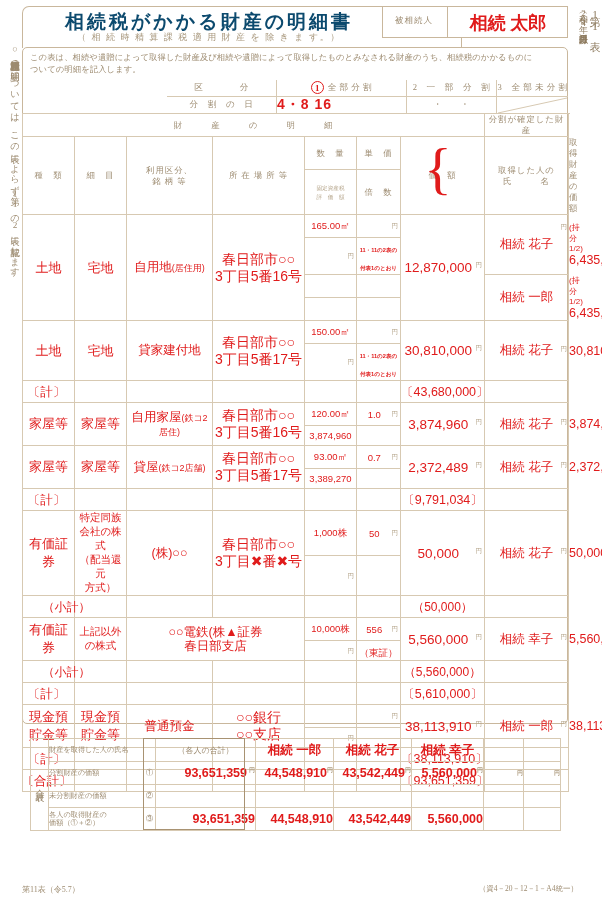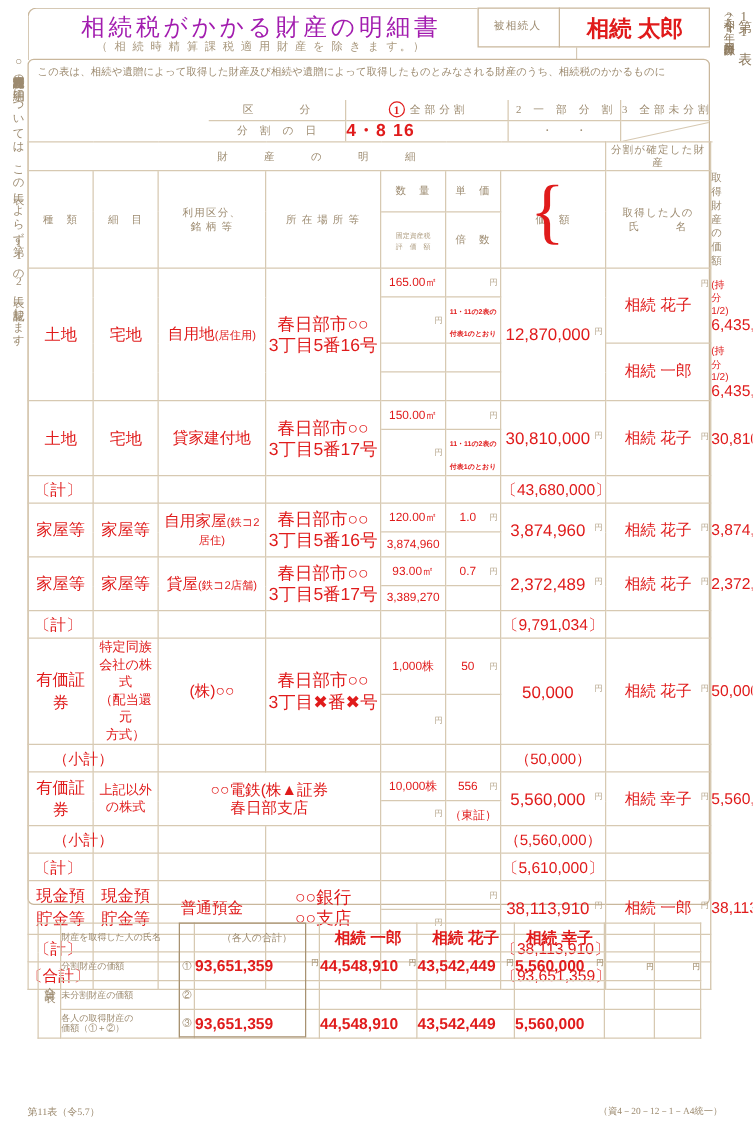--- a/index.html
+++ b/index.html
@@ -21,40 +21,40 @@
 
   
   .hdr-box{
     position:absolute; left:22px; top:6px; width:440px; height:42px;
     border:1.2px solid #c9b79c; border-bottom:none;
     border-radius:7px 7px 0 0;
     background:#fff;
   }
   .title{
     position:absolute; left:34px; top:9px; width:350px;
-    font-size:19px; letter-spacing:3px; color:#a21caf;
-    font-family:"Liberation Serif",serif; font-weight:normal;
+    font-size:19px; letter-spacing:3px; color:#0c4a6e;
+    font-family:"Liberation Serif",serif; font-weight:bold;
     text-align:center;
   }
   .subtitle{
     position:absolute; left:34px; top:31px; width:350px;
     font-size:9px; letter-spacing:1.6px; color:#a8977c; text-align:center;
   }
   .decedent-box{
     position:absolute; left:382px; top:6px; width:186px; height:32px;
     border:1.1px solid #c9b79c; background:#fff;
   }
   .decedent-label{
     position:absolute; left:384px; top:15px; width:60px;
     font-size:8.5px; letter-spacing:1px; text-align:center; color:#9d8b70;
   }
   .decedent-vline{ position:absolute; left:447px; top:6px; width:1px; height:32px; background:#c9b79c; }
   .decedent-name{
     position:absolute; left:449px; top:11px; width:118px;
-    font-size:18px; text-align:center;
+    font-size:18px; text-align:center;font-family:Liberation Serif, serif;
   }
 
   
   .rmargin{ position:absolute; right:2px; top:8px; width:17px; height:230px;
             font-size:11px; line-height:1.05; color:#8d7a5e; }
   .rmargin .l2{ font-size:9px; letter-spacing:0; }
 
   
   .lmargin{ position:absolute; left:2px; top:44px; width:17px; height:470px;
             font-size:9.2px; line-height:1.08; color:#9d8b70; }
@@ -108,21 +108,21 @@
   .tot    { font-size:12.5px; }
   .brace  { position:absolute; font-size:34px; color:#e01b1b; font-weight:normal;
             font-family:"Liberation Serif",serif; }
 
   
   .sumwrap{ position:absolute; left:30px; top:738px; width:530px; }
   table.sum{ width:100%; border-collapse:collapse; table-layout:fixed; }
   table.sum td{ border:.8px solid #d7c9b2; padding:0; height:23px; }
   .s-lbl{ font-size:7.2px; color:#9d8b70; padding-left:4px; line-height:1.15; }
   .s-mark{ font-size:7.5px; color:#9d8b70; text-align:center; }
-  .s-v{ font-size:12.5px; text-align:left; padding-right:3px; }
+  .s-v{ font-size:12.5px; text-align:right; padding-right:3px; }
   .s-head{ font-size:12.5px; text-align:center; }
   .s-sub{ font-size:8px; color:#9d8b70; text-align:center; }
   .s-yen{ font-size:6px; color:#b2a186; }
   .sum-outline{ position:absolute; left:143px; top:738px; width:102px; height:92px;
                 border:1.4px solid #a89272; pointer-events:none; }
 
   
   .foot{
     position:absolute; left:22px; top:842px; width:546px; height:38px;
     border:1.1px solid #c9b79c; border-radius:5px;
@@ -158,20 +158,21 @@
     <span>第11表</span><br>
     <span class="l2">（令和2年4月分以降用）</span>
   </div>
 
   <div class="lmargin vert">○相続時精算課税適用財産の明細については、この表によらず第11の2表に記載します。</div>
 
   <div class="frame"></div>
 
   <div class="note-top">
     <div>この表は、相続や遺贈によって取得した財産及び相続や遺贈によって取得したものとみなされる財産のうち、相続税のかかるものに</div>
+    <div class="ln2">ついての明細を記入します。</div>
   </div>
 
   <div class="band">
     <div class="cell" style="left:145px;top:0;width:110px;height:16.5px;display:flex;align-items:center;justify-content:center;">
       <span class="lbl">区　　　　分</span>
     </div>
     <div class="cell" style="left:145px;top:16.5px;width:110px;height:16.5px;border-bottom:none;display:flex;align-items:center;justify-content:center;">
       <span class="lbl">分　割　の　日</span>
     </div>
 

